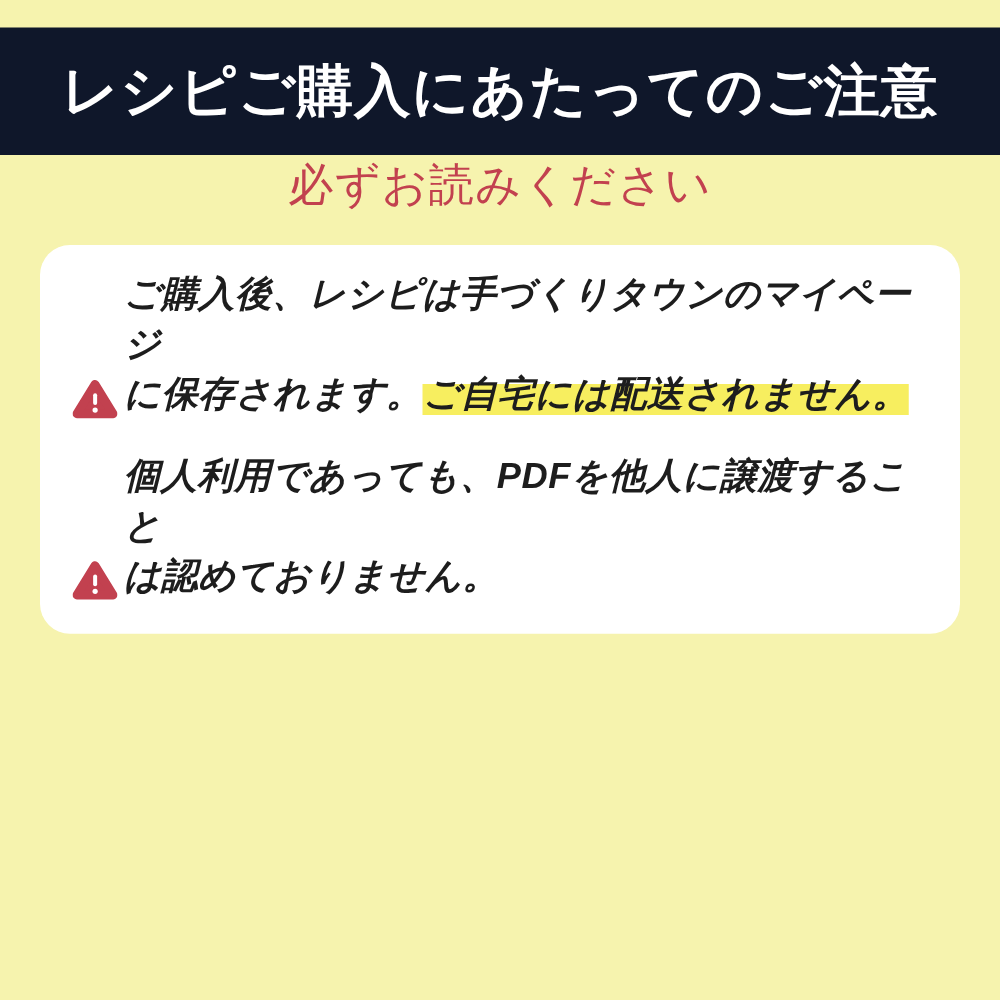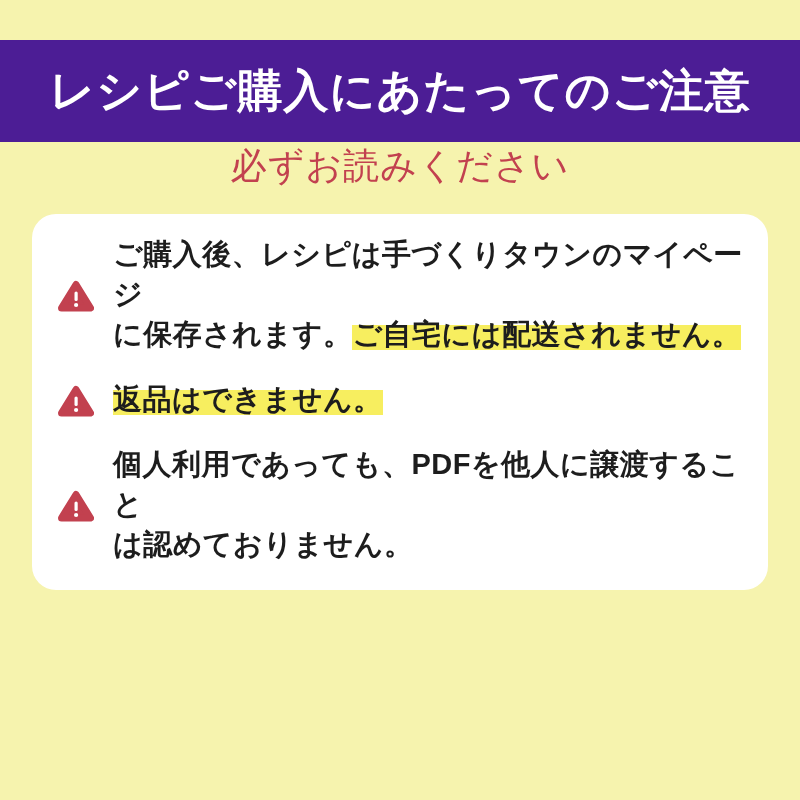--- a/index.html
+++ b/index.html
@@ -13,24 +13,24 @@
     font-family: "Liberation Sans", "DejaVu Sans", sans-serif;
     overflow: hidden;
   }
   .banner {
     width: 800px;
     height: 800px;
     display: flex;
     flex-direction: column;
   }
   .header-bar {
-    margin-top: 40px;
+    margin-top: 22px;
     height: 102px;
     width: 100%;
-    background: #4c1d95;
+    background: #0f172a;
     display: flex;
     align-items: center;
     justify-content: center;
   }
   .header-title {
     color: #ffffff;
     font-size: 45px;
     font-weight: 700;
     letter-spacing: 1px;
     white-space: nowrap;
@@ -49,22 +49,23 @@
     margin: 23px auto 0 auto;
     background: #ffffff;
     border-radius: 24px;
     padding: 20px 24px 26px 26px;
     display: flex;
     flex-direction: column;
     gap: 25px;
   }
   .notice-item {
     display: flex;
-    align-items: center;
-    gap: 19px;
+    align-items: flex-end;
+    gap: 5px;
+    font-style: italic;
   }
   .warn-icon {
     flex: none;
     width: 36px;
     height: 33px;
     margin-top: 4px;
   }
   .item-text {
     margin: 0;
     font-size: 29px;
@@ -94,28 +95,20 @@
       <path d="M18 4.5 L32.5 28 L3.5 28 Z" fill="#c2414f" stroke="#c2414f" stroke-width="7" stroke-linejoin="round"></path>
       <rect x="16.5" y="11.5" width="3.2" height="9.5" rx="1.6" fill="#ffffff"></rect>
       <circle cx="18.1" cy="25" r="2.1" fill="#ffffff"></circle>
     </svg>
     <p class="item-text"><span>ご購入後、レシピは手づくりタウンのマイページ
 に保存されます。</span><span class="hl">ご自宅には配送されません。</span></p>
   </div>
 
 
 
-  <div class="notice-item">
-    <svg class="warn-icon" viewBox="0 0 36 33" xmlns="http://www.w3.org/2000/svg" aria-hidden="true">
-      <path d="M18 4.5 L32.5 28 L3.5 28 Z" fill="#c2414f" stroke="#c2414f" stroke-width="7" stroke-linejoin="round"></path>
-      <rect x="16.5" y="11.5" width="3.2" height="9.5" rx="1.6" fill="#ffffff"></rect>
-      <circle cx="18.1" cy="25" r="2.1" fill="#ffffff"></circle>
-    </svg>
-    <p class="item-text"><span class="hl">返品はできません。</span></p>
-  </div>
 
 
   <div class="notice-item">
     <svg class="warn-icon" viewBox="0 0 36 33" xmlns="http://www.w3.org/2000/svg" aria-hidden="true">
       <path d="M18 4.5 L32.5 28 L3.5 28 Z" fill="#c2414f" stroke="#c2414f" stroke-width="7" stroke-linejoin="round"></path>
       <rect x="16.5" y="11.5" width="3.2" height="9.5" rx="1.6" fill="#ffffff"></rect>
       <circle cx="18.1" cy="25" r="2.1" fill="#ffffff"></circle>
     </svg>
     <p class="item-text"><span>個人利用であっても、PDFを他人に譲渡すること
 は認めておりません。</span></p>

